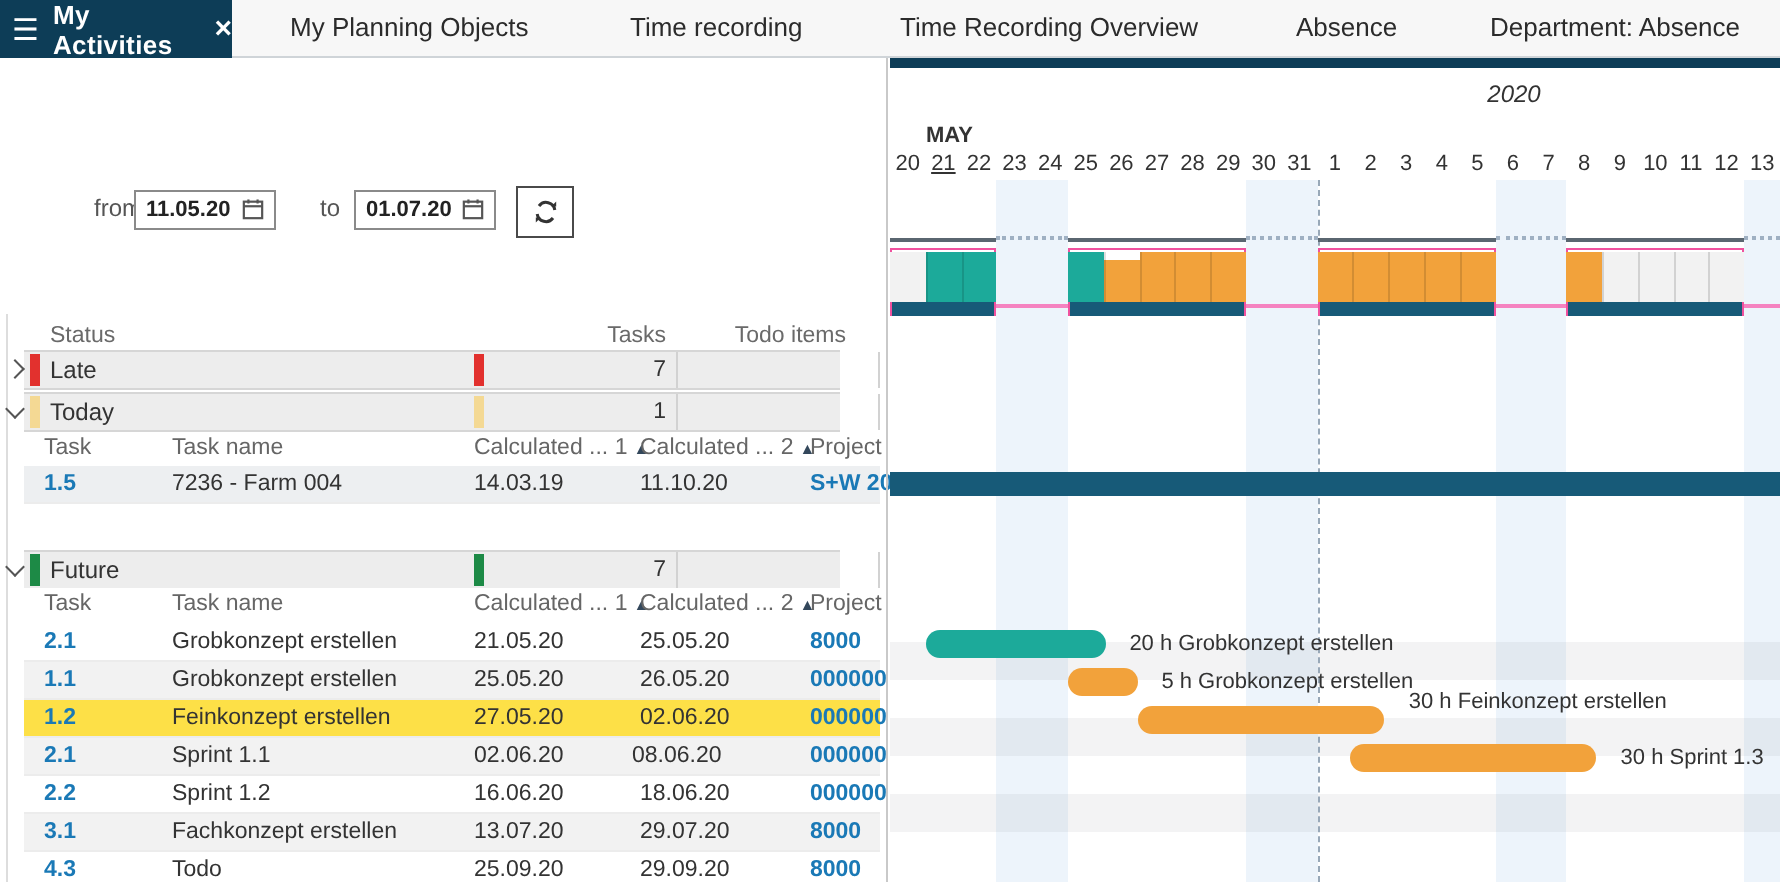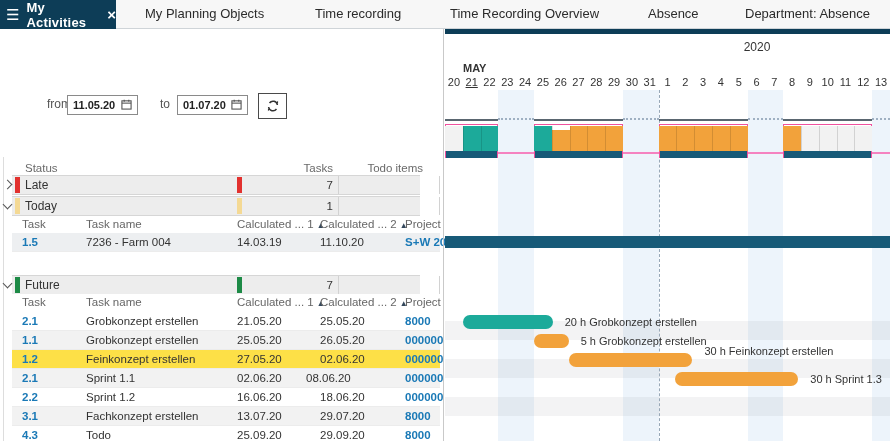--- a/index.html
+++ b/index.html
@@ -33,21 +33,21 @@
   .chev.down { transform:rotate(45deg); }
   .subhdr-cell { position:absolute; font-size:11.5px; color:#666; white-space:nowrap; }
   .sort-tri { font-size:8px; color:#33475b; margin-left:3px; }
   .data-row { position:absolute; left:12px; width:428px; height:19px; border-bottom:1px solid #ececec; }
   .cell { position:absolute; top:2.5px; font-size:11.5px; color:#333; white-space:nowrap; }
   .cell.link { font-weight:bold; }
 
   
   #gantt { position:absolute; left:445px; top:0; width:445px; height:441px; overflow:hidden; background:#fff; }
   #gantt-topstrip { position:absolute; left:0; top:29px; width:445px; height:5px; background:#0d3d57; }
-  .yearlbl { position:absolute; top:40px; font-size:12px; color:#333; }
+  .yearlbl { position:absolute; top:40px; font-size:12px; color:#333;font-style:italic; }
   .monthlbl { position:absolute; top:62px; font-size:11px; font-weight:bold; color:#333; }
   .daylbl { position:absolute; top:76px; height:13px; font-size:11px; color:#333; text-align:center; z-index:2; }
   .wkend { position:absolute; top:90px; height:351px; z-index:1; }
   .gstripe { position:absolute; left:0; width:445px; height:19px; background:rgba(120,125,130,0.09); z-index:2; }
   .mline { position:absolute; top:90px; height:351px; width:0; border-left:1px dashed #98a8b8; z-index:3; }
   .topline { position:absolute; top:119px; height:2px; background:#5a6670; z-index:4; }
   .dotline { position:absolute; top:118px; height:0; border-top:2px dotted #9fb0c2; z-index:4; }
   .pinkline { position:absolute; top:152px; height:2px; background:#f582c0; z-index:4; }
   .ublock { position:absolute; top:124px; height:34px; border:1px solid #f0519e; z-index:4; }
   .ufill { position:absolute; top:1px; height:25px; }
@@ -184,21 +184,21 @@
           <div class="cell link" style="left: 10px; color: rgb(26, 121, 182);">1.2</div>
           <div class="cell" style="left: 74px;">Feinkonzept erstellen</div>
           <div class="cell" style="left: 225px;">27.05.20</div>
           <div class="cell" style="left: 308px;">02.06.20</div>
           <div class="cell link" style="left: 393px; color: rgb(26, 121, 182);">000000</div>
         </div>
         <div class="data-row" style="top: 340px; background: rgb(242, 242, 242);">
           <div class="cell link" style="left: 10px; color: rgb(26, 121, 182);">2.1</div>
           <div class="cell" style="left: 74px;">Sprint 1.1</div>
           <div class="cell" style="left: 225px;">02.06.20</div>
-          <div class="cell" style="left: 294px;">08.06.20</div>
+          <div class="cell" style="left: 304px;">08.06.20</div>
           <div class="cell link" style="left: 393px; color: rgb(26, 121, 182);">000000</div>
         </div>
         <div class="data-row" style="top: 359px; background: rgb(255, 255, 255);">
           <div class="cell link" style="left: 10px; color: rgb(26, 121, 182);">2.2</div>
           <div class="cell" style="left: 74px;">Sprint 1.2</div>
           <div class="cell" style="left: 225px;">16.06.20</div>
           <div class="cell" style="left: 308px;">18.06.20</div>
           <div class="cell link" style="left: 393px; color: rgb(26, 121, 182);">000000</div>
         </div>
         <div class="data-row" style="top: 378px; background: rgb(242, 242, 242);">

